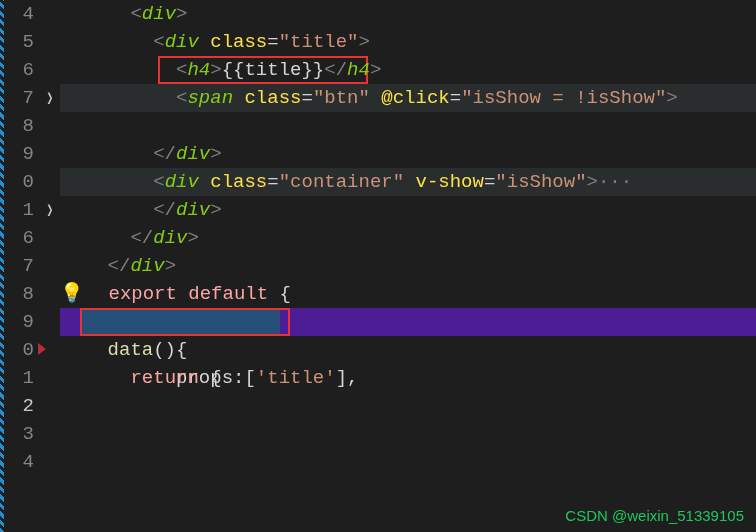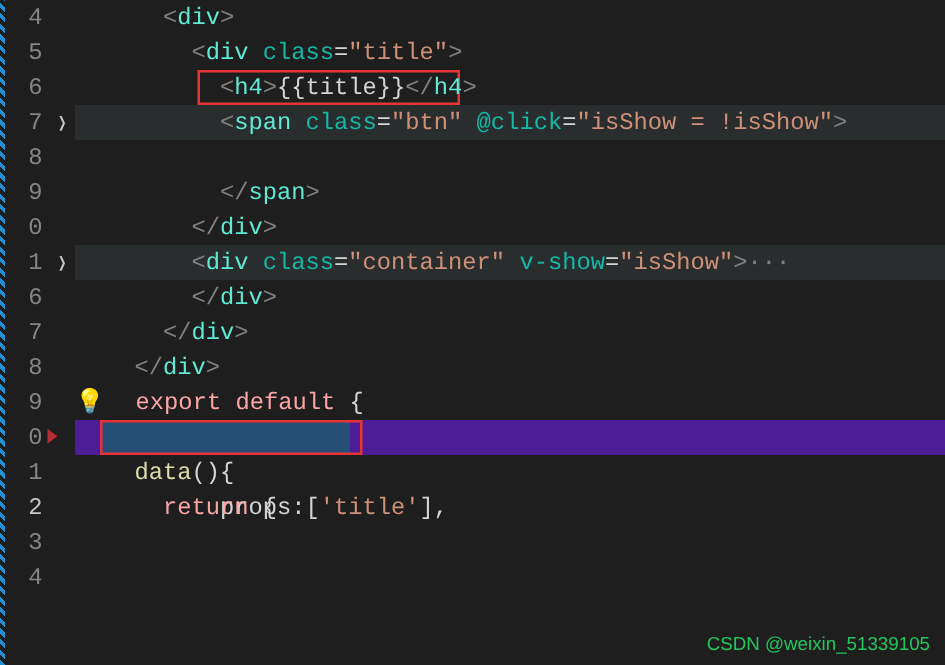--- a/index.html
+++ b/index.html
@@ -68,23 +68,23 @@
   }
   .line {
     height: 28px;
     line-height: 28px;
     white-space: pre;
     position: relative;
     padding-left: 2px;
   }
   .line.hl { background: #2a2d2e; }
   .line.sel-line { background: #4c1d95; }
-  .tag { color: #5eead4; }
+  .tag { color: #84cc16; font-style: italic; }
   .brk { color: #808080; }
-  .attr { color: #14b8a6; }
+  .attr { color: #fde047; }
   .str { color: #ce9178; }
   .kw2 { color: #fca5a5; }
   .fn { color: #dcdcaa; }
   .txt { color: #d4d4d4; }
   .red-box {
     position: absolute;
     border: 2px solid #e63434;
     pointer-events: none;
   }
   .selection {
@@ -172,21 +172,20 @@
     <div class="line">        <span class="brk">&lt;</span><span class="tag">div</span> <span class="attr">class</span><span class="txt">=</span><span class="str">"title"</span><span class="brk">&gt;</span></div>
 
     <div class="line">          <span class="brk">&lt;</span><span class="tag">h4</span><span class="brk">&gt;</span><span class="txt">{{title}}</span><span class="brk">&lt;/</span><span class="tag">h4</span><span class="brk">&gt;</span>
       <div class="red-box" style="left:98px;top:0px;width:210px;height:28px;"></div>
     </div>
 
     <div class="line hl">          <span class="brk">&lt;</span><span class="tag">span</span> <span class="attr">class</span><span class="txt">=</span><span class="str">"btn"</span> <span class="attr">@click</span><span class="txt">=</span><span class="str">"isShow = !isShow"</span><span class="brk">&gt;</span></div>
 
     <div class="line"></div>
 
-    <div class="line">          <span class="brk">&lt;/</span><span class="tag">span</span><span class="brk">&gt;</span></div>
 
     <div class="line">        <span class="brk">&lt;/</span><span class="tag">div</span><span class="brk">&gt;</span></div>
 
     <div class="line hl">        <span class="brk">&lt;</span><span class="tag">div</span> <span class="attr">class</span><span class="txt">=</span><span class="str">"container"</span> <span class="attr">v-show</span><span class="txt">=</span><span class="str">"isShow"</span><span class="brk">&gt;</span><span class="dots">···</span></div>
 
     <div class="line">        <span class="brk">&lt;/</span><span class="tag">div</span><span class="brk">&gt;</span></div>
 
     <div class="line">      <span class="brk">&lt;/</span><span class="tag">div</span><span class="brk">&gt;</span></div>
 
     <div class="line">    <span class="brk">&lt;/</span><span class="tag">div</span><span class="brk">&gt;</span></div>

